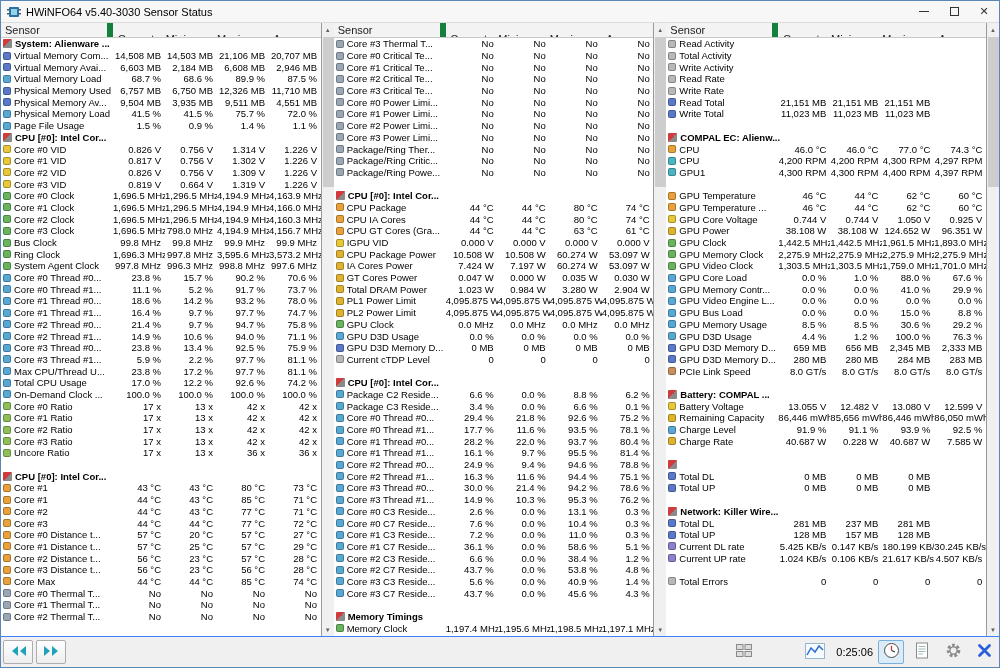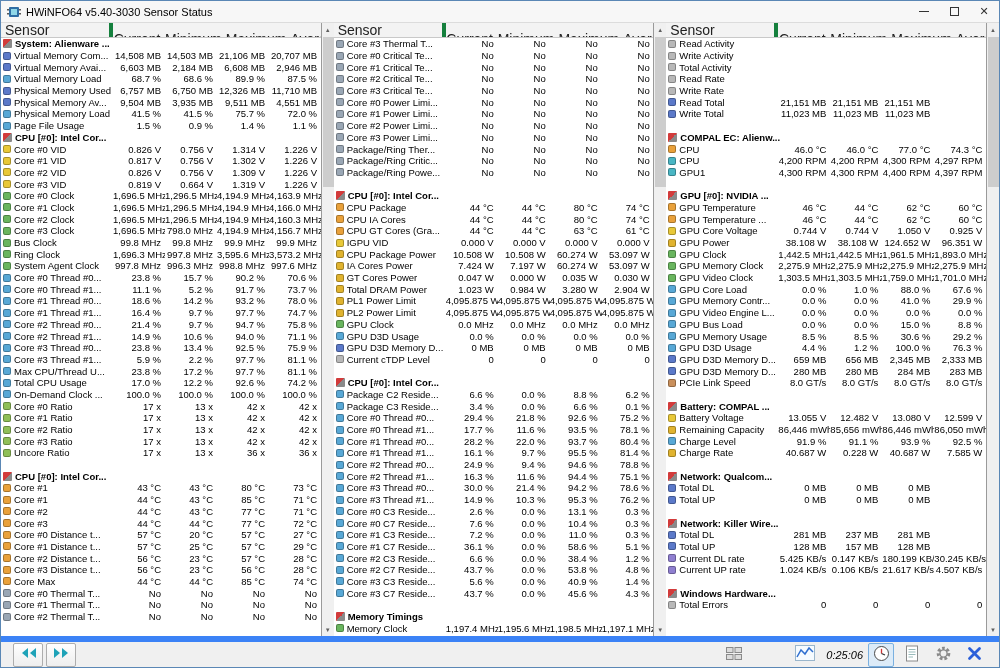--- a/index.html
+++ b/index.html
@@ -13,21 +13,21 @@
   .win-controls { margin-left:auto; display:flex; height:100%; }
   .win-btn { width:30px; height:100%; background:transparent; border:none; display:flex; align-items:center; justify-content:center; color:#333; cursor:default; }
   .glyph-min { width:10px; height:0; border-top:1px solid #333; display:inline-block; }
   .glyph-max { width:9px; height:9px; border:1px solid #333; display:inline-block; }
   .glyph-close { font-size:11px; line-height:1; }
 
   
   .content { flex:1 1 auto; display:flex; overflow:hidden; background:#fff; }
   .col { flex:1 1 0; min-width:0; display:flex; flex-direction:column; overflow:hidden; }
   .col-header { flex:0 0 15px; display:flex; background:#f3f3f3; border-bottom:1px solid #c9c9c9; overflow:hidden; }
-  .hcell { font-size:14px; color:#222; border-right:4px solid #15803d; display:flex; align-items:center; justify-content:center; white-space:nowrap; }
+  .hcell { font-size:11px; color:#222; border-right:6px solid #15803d; display:flex; align-items:center; justify-content:center; white-space:nowrap; }
   .hlabel { flex:0 0 112px; justify-content:flex-start; padding-left:4px; }
   .hval { flex:0 0 52px;margin-top:16px; }
   .hfill { flex:1 1 auto; border-right:none; }
   .rows { flex:1 1 auto; overflow:hidden; }
   .trow { height:11.7px; display:flex; align-items:center; overflow:hidden; }
   .rowicon { flex:0 0 8px; height:8px; margin:0 3px 0 2px; border-radius:2px; border:1px solid rgba(0,0,0,.28); }
   .rlabel { flex:0 0 99px; font-size:9.5px; color:#000; white-space:nowrap; overflow:hidden; }
   .rval { flex:0 0 52px; font-size:9.5px; color:#000; text-align:right; padding-right:4px; white-space:nowrap; overflow:hidden; }
   .trow.section .rlabel { font-weight:bold; flex:1 1 auto; }
   .secicon { flex:0 0 9px; height:9px; margin:0 3px 0 2px; border-radius:1px;
@@ -47,21 +47,21 @@
   .ic-other { background:#b8b8b8; }
 
   
   .vscroll { flex:0 0 13px; background:#f0f0f0; border-left:1px solid #9a9a9a; position:relative; }
   .vs-arrow { position:absolute; left:0; width:12px; height:13px; color:#5e5e5e; font-size:6px;
               display:flex; align-items:center; justify-content:center; background:#f0f0f0; }
   .vs-up { top:0; } .vs-down { bottom:0; }
   .vs-thumb { position:absolute; left:1px; width:11px; top:14px; height:150px; background:#cdcdcd; }
 
   
-  .toolbar { flex:0 0 31px; background:#f0f0f0; border-top:6px solid #3b82f6; display:flex; align-items:center; padding:0 12px;font-style:italic; }
+  .toolbar { flex:0 0 31px; background:#f0f0f0; border-top:1px solid #3b82f6; display:flex; align-items:center; padding:0 2px; }
   .tb-btn { height:24px; min-width:30px; background:linear-gradient(#fefefe,#eee); border:1px solid #adadad; border-radius:2px;
             display:flex; align-items:center; justify-content:center; margin-right:3px; cursor:default; }
   .tb-ico { height:24px; min-width:26px; background:transparent; border:1px solid transparent; border-radius:2px;
             display:flex; align-items:center; justify-content:center; margin-left:5px; cursor:default; }
   .tb-ico.active { background:#dcebf8; border-color:#7ab0e0; }
   .tb-time { font-size:11px; color:#000; margin-left:8px; }
   .tb-spacer { flex:1 1 auto; }
 </style>
 </head>
 <body>
@@ -897,29 +897,29 @@
           <div class="trow">
             <span class="rowicon ic-other"></span>
             <span class="rlabel">Read Activity</span>
             <span class="rval"></span>
             <span class="rval"></span>
             <span class="rval"></span>
             <span class="rval"></span>
           </div>
           <div class="trow">
             <span class="rowicon ic-other"></span>
+            <span class="rlabel">Total Activity</span>
+            <span class="rval"></span>
+            <span class="rval"></span>
+            <span class="rval"></span>
+            <span class="rval"></span>
+          </div>
+          <div class="trow">
+            <span class="rowicon ic-other"></span>
             <span class="rlabel">Write Activity</span>
-            <span class="rval"></span>
-            <span class="rval"></span>
-            <span class="rval"></span>
-            <span class="rval"></span>
-          </div>
-          <div class="trow">
-            <span class="rowicon ic-other"></span>
-            <span class="rlabel">Total Activity</span>
             <span class="rval"></span>
             <span class="rval"></span>
             <span class="rval"></span>
             <span class="rval"></span>
           </div>
           <div class="trow">
             <span class="rowicon ic-other"></span>
             <span class="rlabel">Read Rate</span>
             <span class="rval"></span>
             <span class="rval"></span>
@@ -973,24 +973,20 @@
           </div>
           <div class="trow">
             <span class="rowicon ic-fan"></span>
             <span class="rlabel">GPU1</span>
             <span class="rval">4,300 RPM</span>
             <span class="rval">4,300 RPM</span>
             <span class="rval">4,400 RPM</span>
             <span class="rval">4,397 RPM</span>
           </div>
           <div class="trow blank"></div>
-          <div class="trow section">
-            <span class="secicon"></span>
-            <span class="rlabel">GPU [#0]: NVIDIA ...</span>
-          </div>
           <div class="trow">
             <span class="rowicon ic-temp"></span>
             <span class="rlabel">GPU Temperature</span>
             <span class="rval">46 °C</span>
             <span class="rval">44 °C</span>
             <span class="rval">62 °C</span>
             <span class="rval">60 °C</span>
           </div>
           <div class="trow">
             <span class="rowicon ic-temp"></span>
@@ -1145,21 +1141,20 @@
             <span class="rowicon ic-power"></span>
             <span class="rlabel">Charge Rate</span>
             <span class="rval">40.687 W</span>
             <span class="rval">0.228 W</span>
             <span class="rval">40.687 W</span>
             <span class="rval">7.585 W</span>
           </div>
           <div class="trow blank"></div>
           <div class="trow section">
             <span class="secicon"></span>
-            <span class="rlabel">Network: Qualcom...</span>
           </div>
           <div class="trow">
             <span class="rowicon ic-mem"></span>
             <span class="rlabel">Total DL</span>
             <span class="rval">0 MB</span>
             <span class="rval">0 MB</span>
             <span class="rval">0 MB</span>
             <span class="rval"></span>
           </div>
           <div class="trow">
@@ -1201,24 +1196,20 @@
           </div>
           <div class="trow">
             <span class="rowicon ic-rate"></span>
             <span class="rlabel">Current UP rate</span>
             <span class="rval">1.024 KB/s</span>
             <span class="rval">0.106 KB/s</span>
             <span class="rval">21.617 KB/s</span>
             <span class="rval">4.507 KB/s</span>
           </div>
           <div class="trow blank"></div>
-          <div class="trow section">
-            <span class="secicon"></span>
-            <span class="rlabel">Windows Hardware...</span>
-          </div>
           <div class="trow">
             <span class="rowicon ic-other"></span>
             <span class="rlabel">Total Errors</span>
             <span class="rval">0</span>
             <span class="rval">0</span>
             <span class="rval">0</span>
             <span class="rval">0</span>
           </div>
         </div>
     </div>

